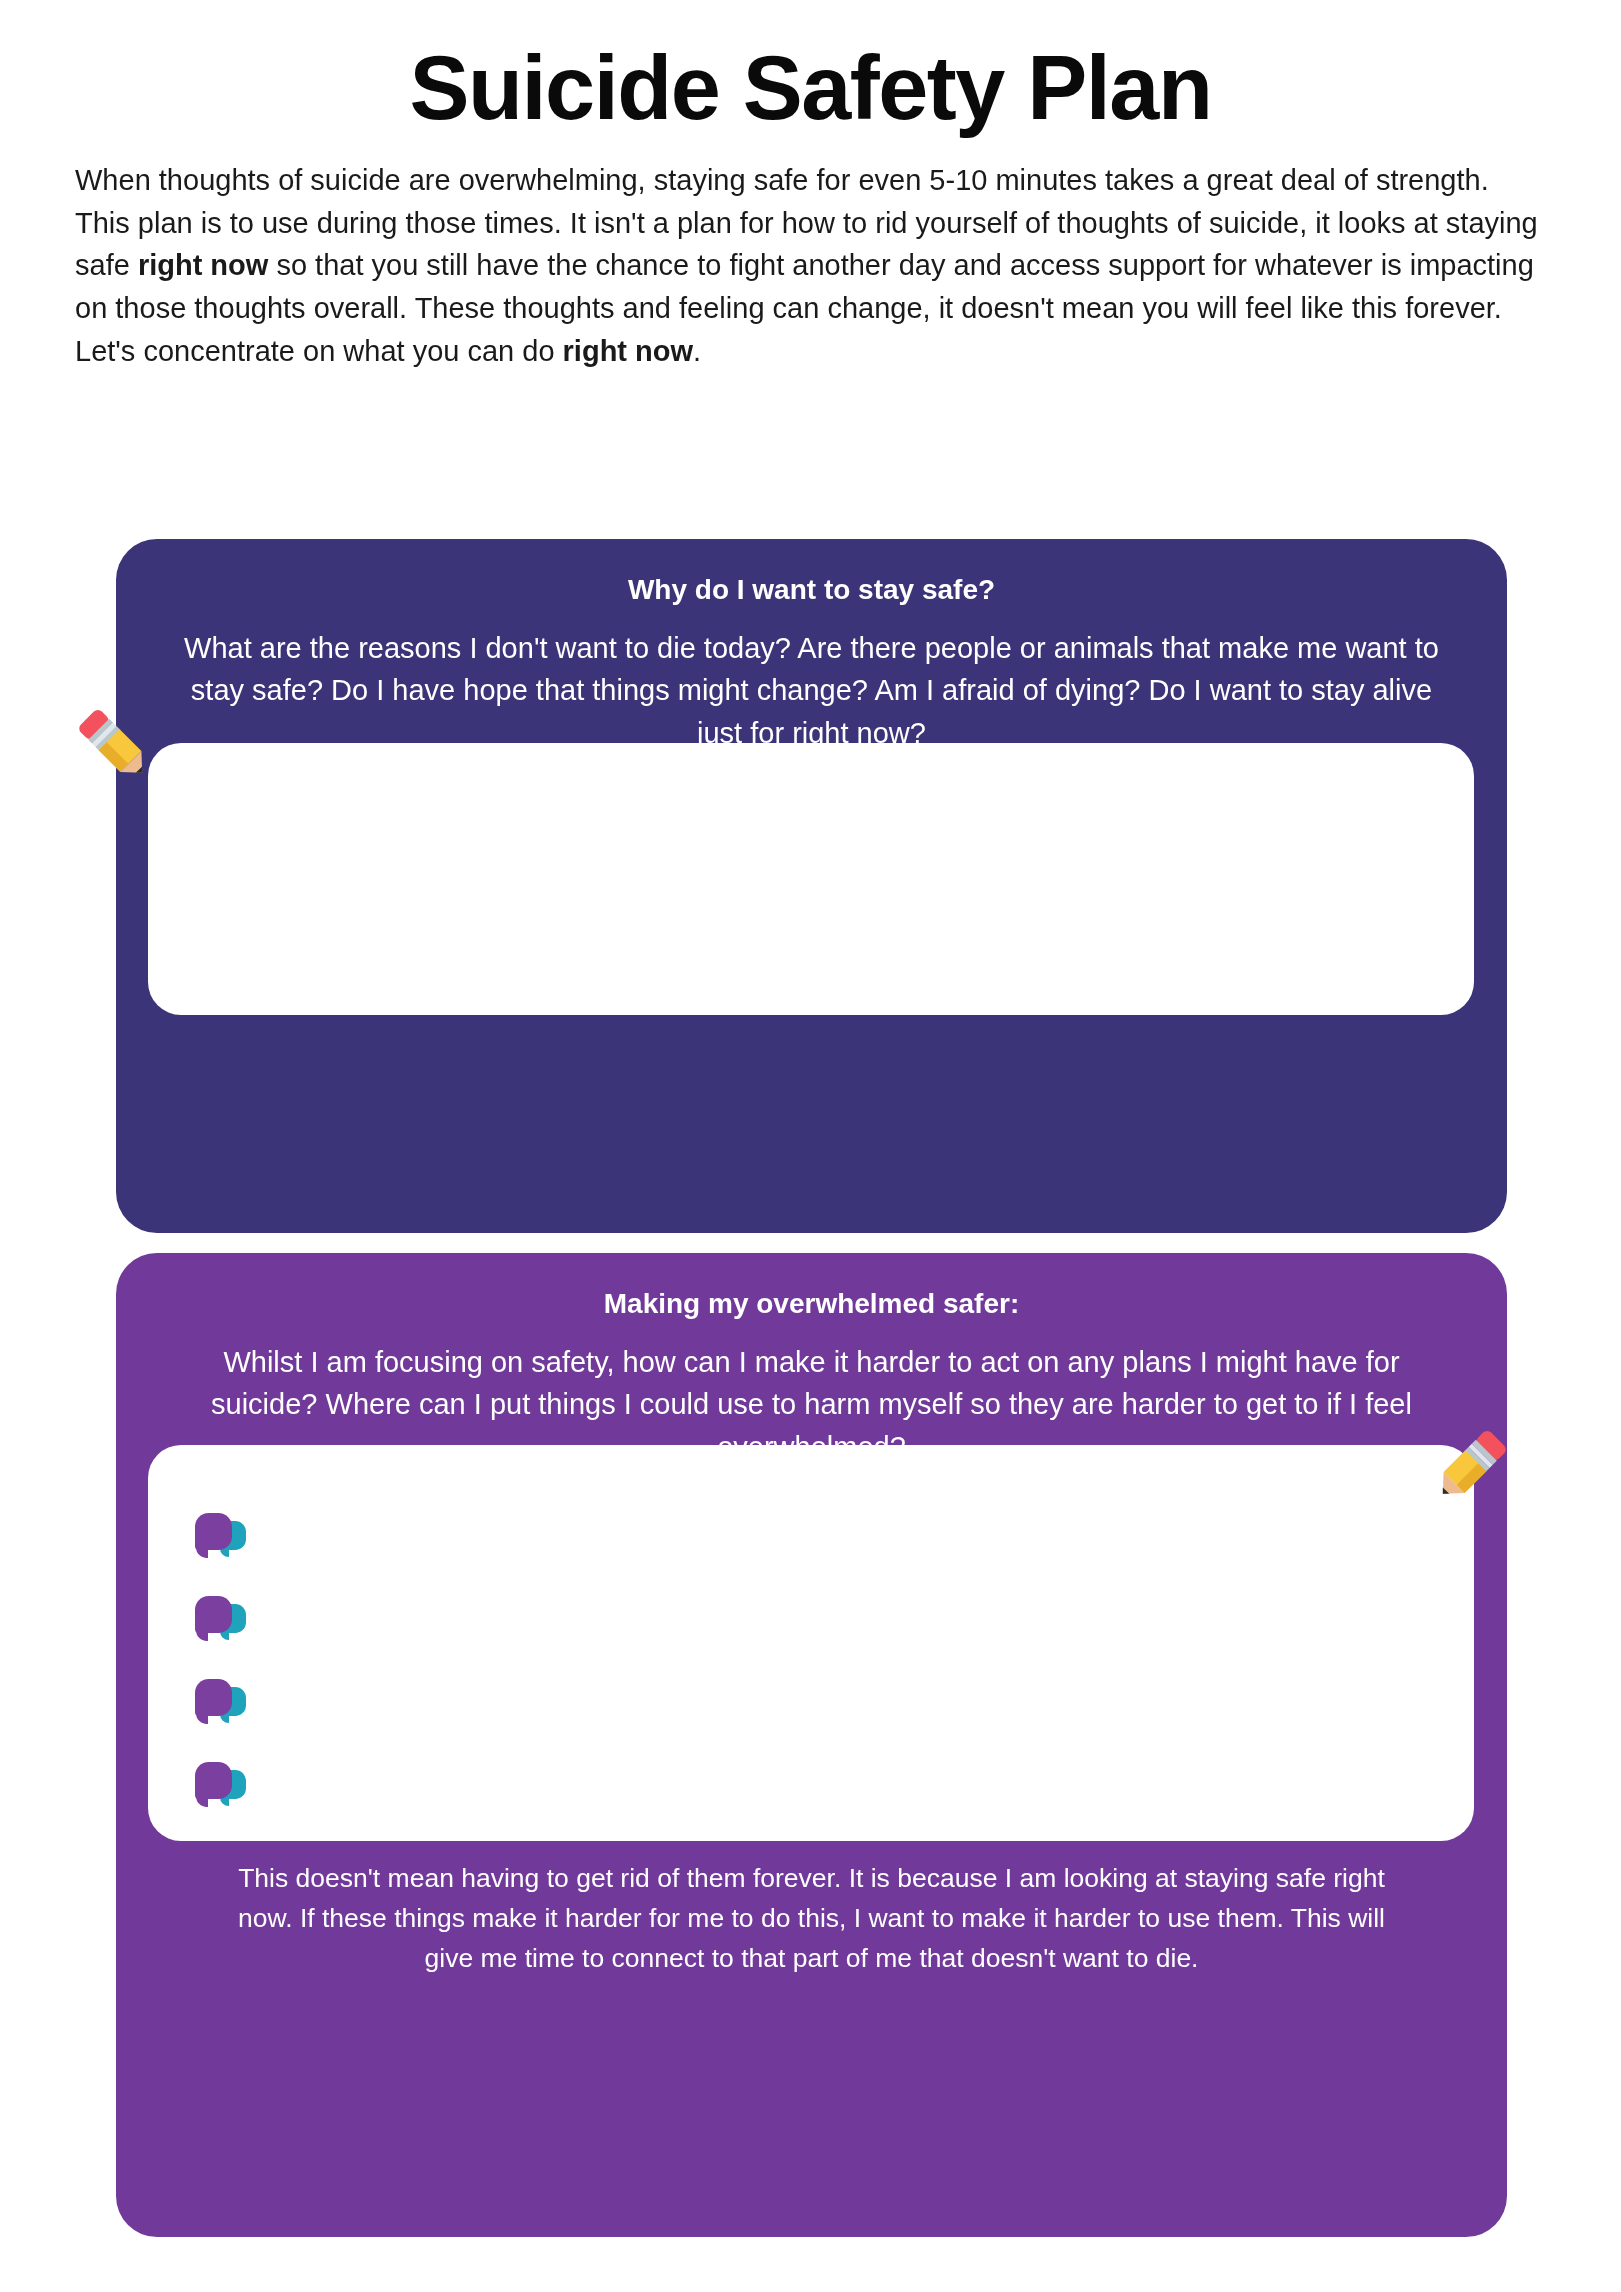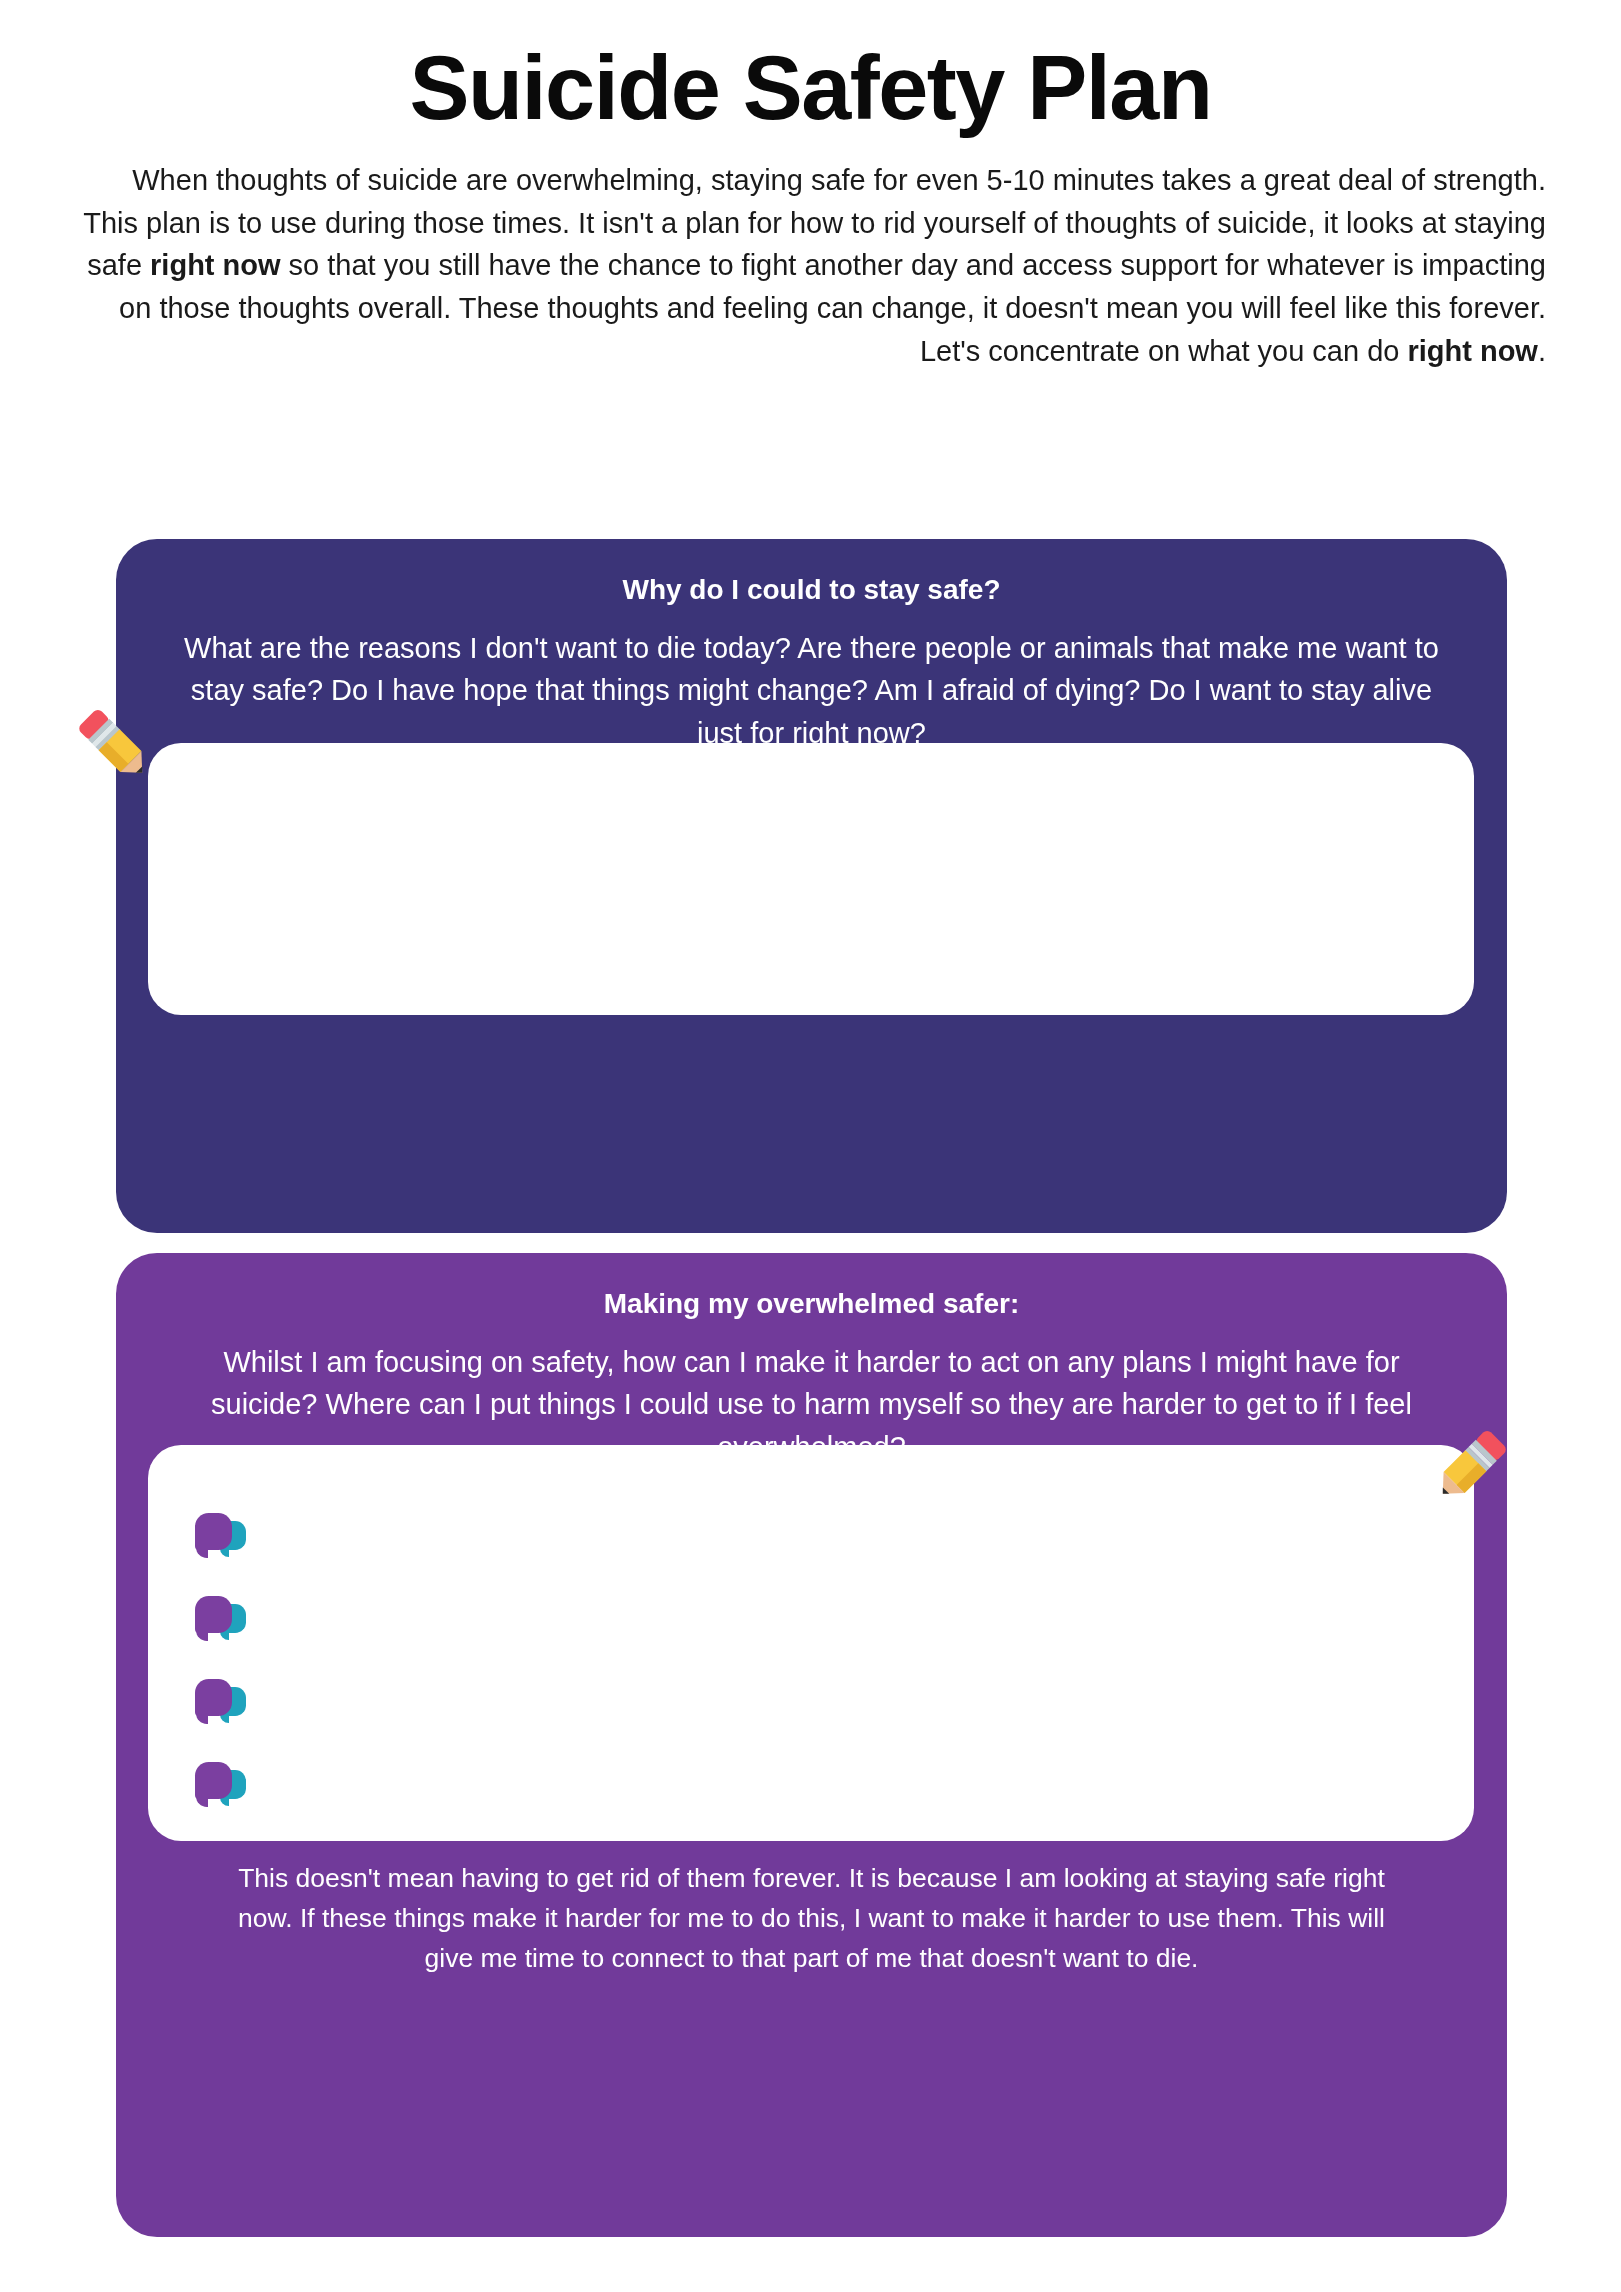--- a/index.html
+++ b/index.html
@@ -33,21 +33,21 @@
     letter-spacing: -1.5px;
     line-height: 1.05;
     color: #0a0a0a;
     padding-top: 41px;
   }
 
   
   .intro {
     width: 1529px;
     margin: 23.5px auto 0 auto;
-    text-align: right;
+    text-align: left;
     font-size: 29px;
     line-height: 1.47;
     color: #1a1a1a;
     padding: 0 29px;
   }
   .intro b { font-weight: 700; }
 
   
   .card {
     position: absolute;
@@ -202,21 +202,21 @@
 
 <div class="page">
 
   <h1 class="page-title">Suicide Safety Plan</h1>
 
   <p class="intro">
     <span>When thoughts of suicide are overwhelming, staying safe for even 5-10 minutes takes a great deal of strength. This plan is to use during those times. It isn't a plan for how to rid yourself of thoughts of suicide, it looks at staying safe </span><b>right now</b><span> so that you still have the chance to fight another day and access support for whatever is impacting on those thoughts overall. These thoughts and feeling can change, it doesn't mean you will feel like this forever. Let's concentrate on what you can do </span><b>right now</b><span>.</span>
   </p>
 
   <section class="card card-dark">
-    <div class="card-heading">Why do I could to stay safe?</div>
+    <div class="card-heading">Why do I want to stay safe?</div>
     <div class="card-sub">What are the reasons I don't want to die today? Are there people or animals that make me want to stay safe? Do I have hope that things might change? Am I afraid of dying? Do I want to stay alive just for right now?</div>
 
     <div class="write-box write-box-1" placeholder=""></div>
   </section>
 
   <div class="pencil pencil-1">
     <svg viewBox="0 0 100 100" xmlns="http://www.w3.org/2000/svg">
       <g transform="rotate(45 50 50)">
         <rect x="18" y="38" width="16" height="26" rx="5" fill="#f2515d"></rect>
         <rect x="32" y="38" width="5" height="26" fill="#b9c6cc"></rect>

